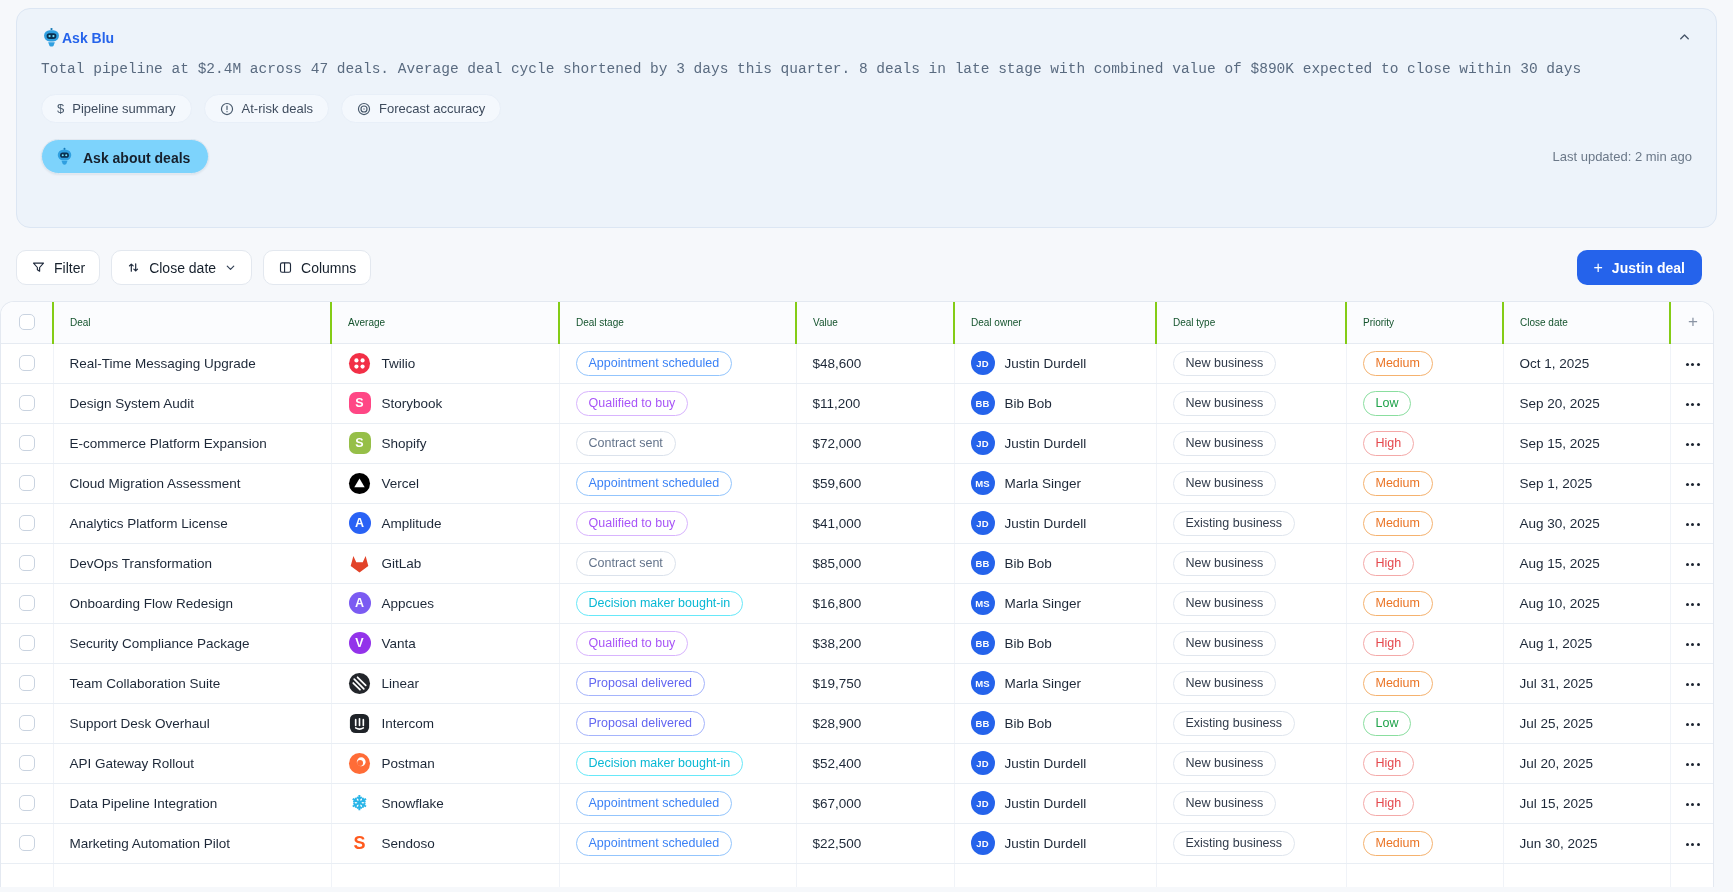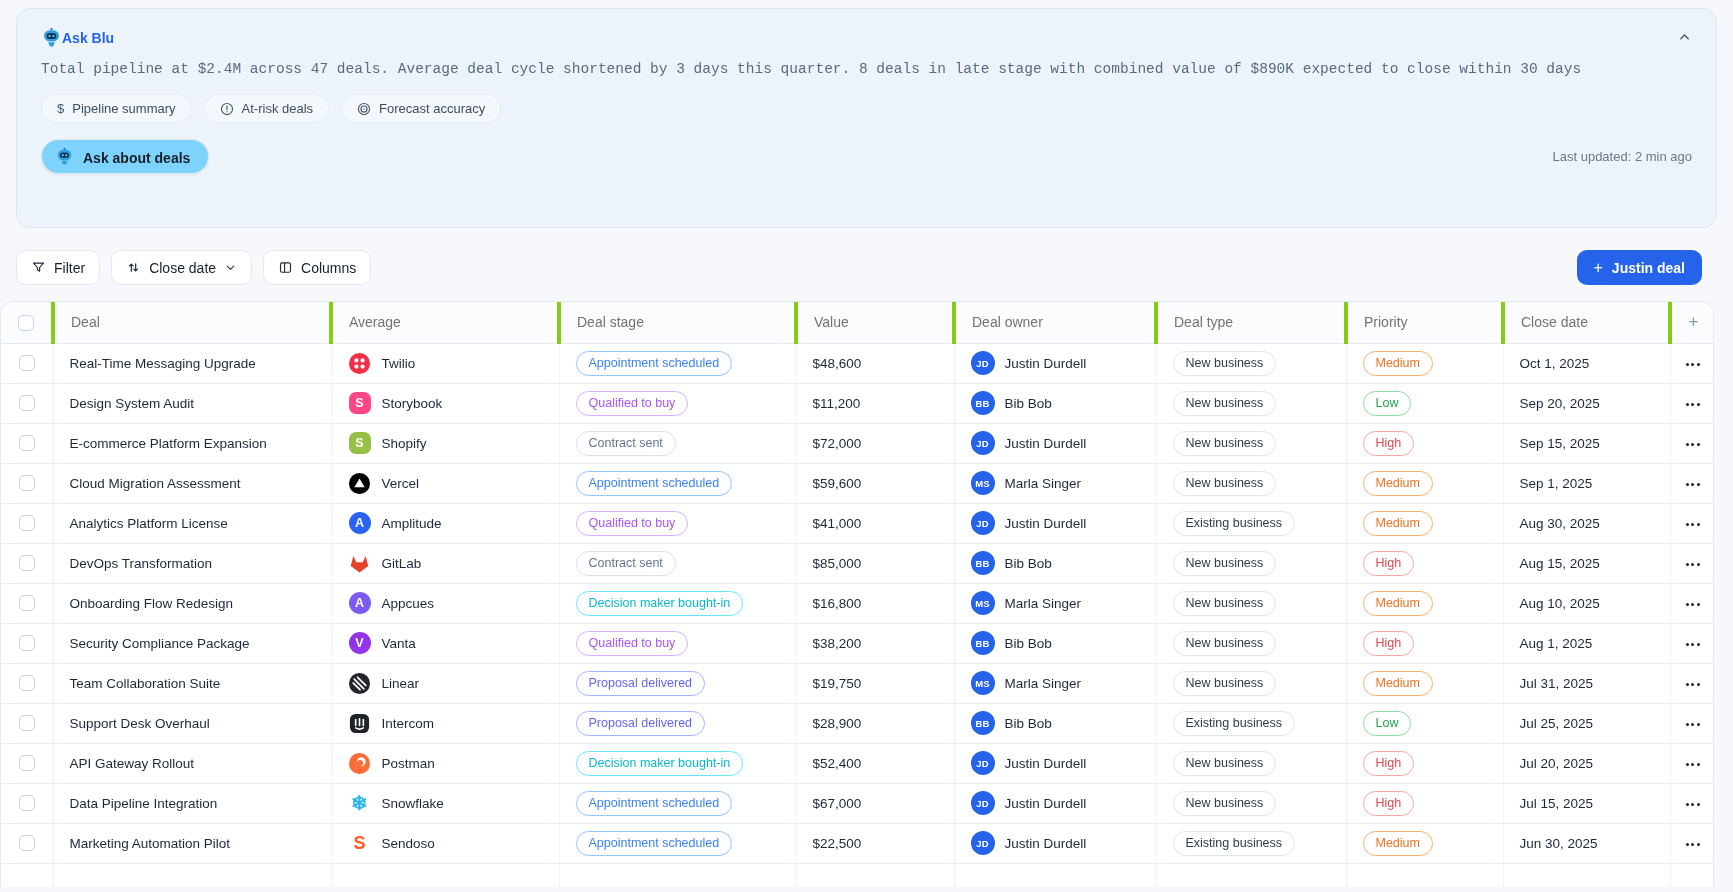--- a/index.html
+++ b/index.html
@@ -56,22 +56,22 @@
   .plus-glyph { font-size:16px; font-weight:400; line-height:1; }
 
   
   .table-card {
     margin-top:16px; width:1714px; background:#fff;
     border:1px solid #e4e9f1; border-bottom:none; border-radius:14px 14px 0 0; overflow:hidden;
   }
   table { border-collapse:collapse; table-layout:fixed; width:100%; }
   thead th {
     height:41px; background:#fbfcfe; text-align:left; padding-left:16px;
-    font-size:14px; font-weight:500; color:#737373;
-    border-bottom:1px solid #e6ebf2; border-right:4px solid #84cc16;
+    font-size:10px; font-weight:500; color:#14532d;
+    border-bottom:1px solid #e6ebf2; border-right:2px solid #84cc16;
   }
   thead th:last-child { border-right:none; }
   tbody td {
     height:40px; padding-left:16px; font-size:13.5px; color:#1d2838;
     border-bottom:1px solid #e9eef4; border-right:1px solid #f0f3f8;
     white-space:nowrap; overflow:hidden;
   }
   tbody td:last-child { border-right:none; }
   th.c-check, td.c-check { padding-left:0; text-align:center; }
   th.c-plus, td.c-menu { padding-left:0; text-align:center; }

